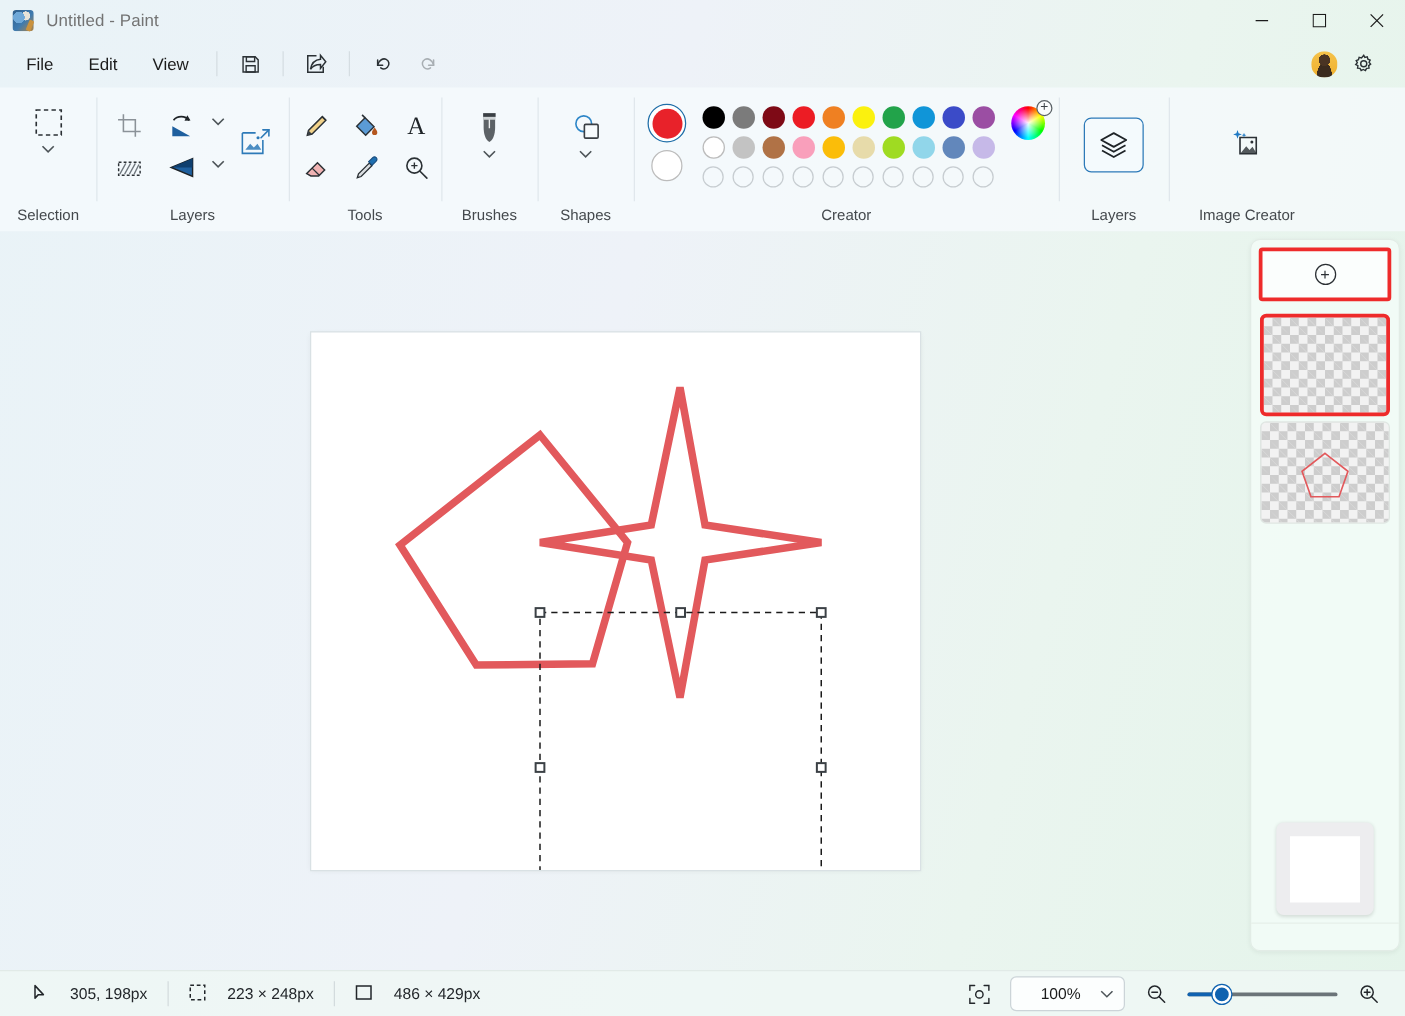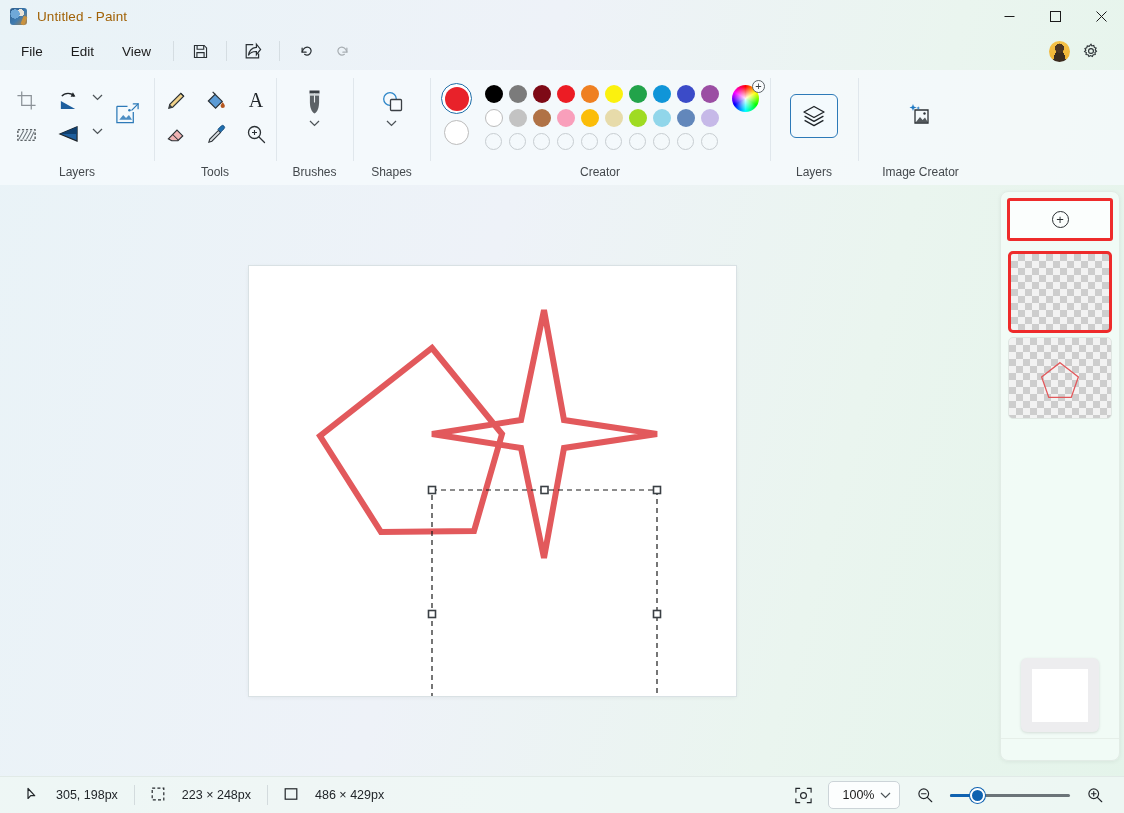--- a/index.html
+++ b/index.html
@@ -13,21 +13,21 @@
 
   
   .titlebar { height:32px; display:flex; align-items:center; padding-left:10px; flex:none; }
   .app-icon { width:17px; height:17px; margin-right:10px; border-radius:3px;
               background: radial-gradient(circle at 30% 35%, #6fa8d8 0 28%, transparent 29%),
                           radial-gradient(circle at 62% 28%, #e8e3d8 0 22%, transparent 23%),
                           linear-gradient(135deg,#2f5d8a 0%, #3f7bb0 55%, #b6843f 100%);
               position:relative; }
   .app-icon:after{ content:""; position:absolute; right:1px; bottom:0px; width:4px; height:9px;
                    background:#c9923f; transform:rotate(22deg); border-radius:1px; }
-  .title-text { font-size:13.5px; color:#a16207; letter-spacing:.1px; }
+  .title-text { font-size:13.5px; color:#737373; letter-spacing:.1px; }
   .win-controls { margin-left:auto; display:flex; height:32px; }
   .win-btn { width:46px; height:32px; display:flex; align-items:center; justify-content:center; }
   .win-btn svg { display:block; }
 
   
   .menubar { height:38px; display:flex; align-items:center; padding:0 8px; flex:none; gap:2px; }
   .menu-item { padding:5px 13px; border-radius:5px; font-size:13.5px; color:#1b1b1b; cursor:default; }
   .mb-sep { width:1px; height:20px; background:#d5dde2; margin:0 7px; }
   .icon-btn { width:34px; height:30px; display:flex; align-items:center; justify-content:center;
               border-radius:5px; cursor:default; }
@@ -120,21 +120,21 @@
               box-shadow:0 1px 3px rgba(0,0,0,.12); }
   .bg-layer i { display:block; width:56px; height:53px; background:#fff; }
   .panel-foot { height:22px; border-top:1px solid #e6efe9; }
 
   
   .statusbar { height:37px; display:flex; align-items:center; padding:0 10px; flex:none;
                background:rgba(238,247,245,.85); border-top:1px solid #e1eae7; }
   .st-item { display:flex; align-items:center; gap:17px; padding:0 16px; font-size:12.5px; color:#22262a; }
   .st-sep { width:1px; height:20px; background:#d3dbdd; }
   .status-right { margin-left:auto; display:flex; align-items:center; gap:8px; padding-right:2px; }
-  .zoom-select { width:72px; height:28px; border:1px solid #ccd4d8; border-radius:5px; background:#fcfefe;
+  .zoom-select { width:92px; height:28px; border:1px solid #ccd4d8; border-radius:5px; background:#fcfefe;
                  display:flex; align-items:center; padding:0 8px; font-size:12.5px; }
   .zoom-select .zv { flex:1; text-align:center; }
   .slider { width:120px; height:16px; display:flex; align-items:center; position:relative; }
   .slider .trk { position:absolute; left:0; right:0; height:3px; background:#6b7478; border-radius:2px; }
   .slider .fil { position:absolute; left:0; width:26px; height:3px; background:#0f62b0; border-radius:2px; }
   .slider .knb { position:absolute; left:20px; width:15px; height:15px; border-radius:50%;
                  background:#0f62b0; border:2.5px solid #fff; box-shadow:0 0 0 1px #0f62b0; }
 </style>
 </head>
 <body>
@@ -202,20 +202,35 @@
         <svg width="18" height="18" viewBox="0 0 20 20" fill="none" stroke="#2b3135" stroke-width="1.25">
           <circle cx="10" cy="10" r="2.7"></circle>
           <path d="M10 2.5l1 1.9 2.1-.5.6 2.1 2 .8-1 1.9 1.4 1.6-1.7 1.4.3 2.2-2.2.2-1 2-1.9-1-1.9 1-1-2-2.2-.2.3-2.2L2.9 10.7l1.4-1.6-1-1.9 2-.8.6-2.1 2.1.5z"></path>
         </svg>
       </div>
     </div>
   </div>
 
   <div class="ribbon">
 
+    <div class="rgroup g-selection">
+      <div class="bigtool">
+        <div class="tool wide">
+          <svg width="26" height="26" viewBox="0 0 26 26" fill="none" stroke="#2b3135" stroke-width="1.3" stroke-dasharray="3.5 2.6">
+            <rect x="3" y="3" width="20" height="20"></rect>
+          </svg>
+        </div>
+        <div class="chev caret-below">
+          <svg width="11" height="7" viewBox="0 0 11 7" fill="none" stroke="#4d5458" stroke-width="1.3">
+              <path d="M1 1l4.5 4.4L10 1"></path>
+            </svg>
+        </div>
+      </div>
+      <div class="rgroup-label">Selection</div>
+    </div>
 
     <div class="rgroup g-image">
       <div class="rrow" style="margin-top:2px;">
         <div class="grid2">
           <div class="tool">
             <svg width="21" height="21" viewBox="0 0 22 22" fill="none" stroke="#8b9298" stroke-width="1.3">
               <path d="M6 1.5v14.5h14.5"></path>
                 <path d="M1.5 6H16v14.3"></path>
             </svg>
           </div>

